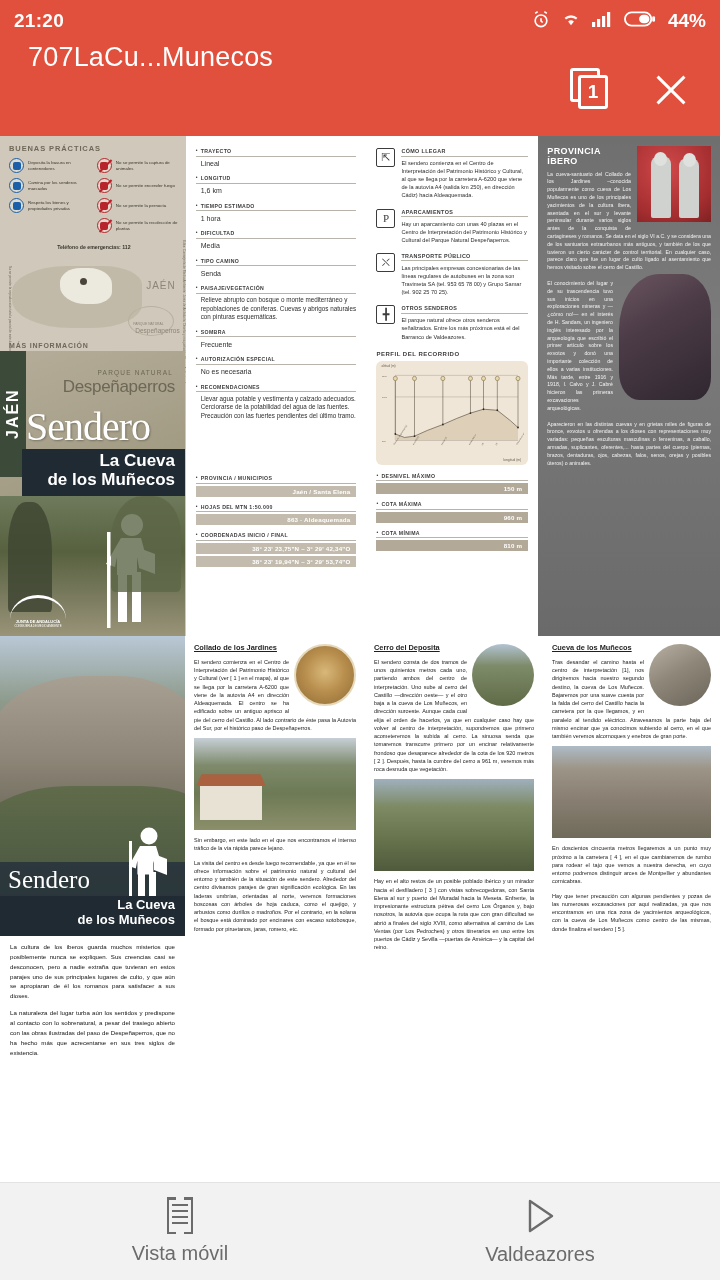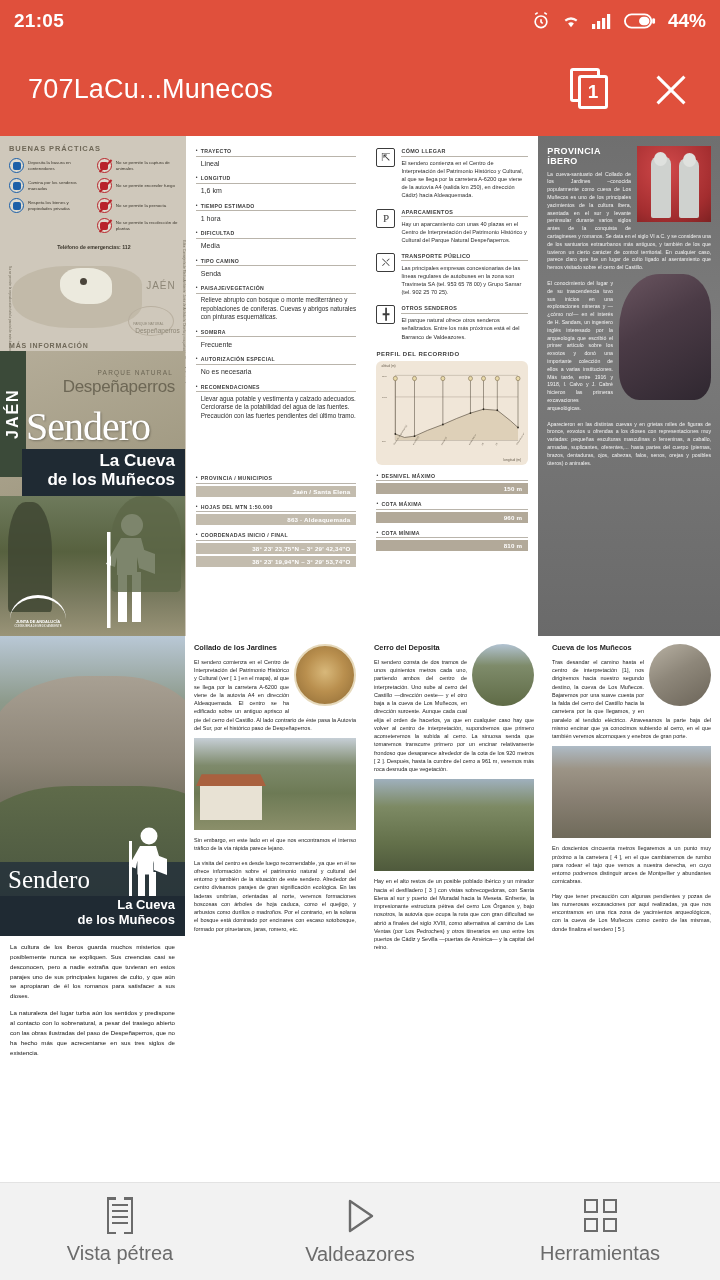--- a/index.html
+++ b/index.html
@@ -10,28 +10,28 @@
   }
   #app { position: relative; width: 720px; height: 1280px; }
 
   
   .statusbar {
     height: 42px; background: #e0503c; color: #fff;
     display: flex; align-items: center; padding: 0 14px;
     font-size: 19px; font-weight: bold;
   }
   .status-clock { letter-spacing: .3px; }
-  .status-right { margin-left: auto; display: flex; align-items: center; gap: 9px; }
+  .status-right { margin-left: auto; display: flex; align-items: flex-start; gap: 9px; }
   .sb-icon { display: inline-flex; align-items: center; }
   .batt-pct { font-size: 19px; font-weight: bold; margin-left: 3px; }
 
   
   .appbar {
     height: 94px; background: #e0503c; color: #fff;
-    display: flex; align-items: center; padding: 0 28px;
+    display: flex; padding: 0 28px;
   }
   .appbar-title { font-size: 27px; font-weight: normal; letter-spacing: .2px; }
   .appbar-actions { margin-left: auto; display: flex; align-items: center; gap: 40px; }
   .tabcount {
     position: relative; width: 40px; height: 42px;
   }
   .tabcount .back {
     position: absolute; left: 0; top: 0; width: 30px; height: 34px;
     border: 3px solid #fff; border-radius: 3px;
   }
@@ -203,21 +203,21 @@
   .ib-bust {
     float:right; width:92px; height:126px; margin: 2px 0 4px 6px;
     background: linear-gradient(150deg,#6a5560 0%, #4b3b46 40%, #2f2730 100%);
     border-radius: 44% 30% 18% 22%;
   }
   .clear { clear: both; }
 
   
   .page-bot { display:flex; width:720px; height:500px; background:#fff; }
   .ac { padding: 8px 9px 0; position:relative; }
-  .ac h5 { font-size:7.4px; font-weight:bold; color:#1f1f1f; margin-bottom:5px; line-height:1.2;}
+  .ac h5 { font-size:7.4px; font-weight:bold; color:#1f1f1f; margin-bottom:5px; line-height:1.2;text-decoration:underline;}
   .ac p { font-size:5.5px; line-height:1.5; color:#222; text-align:justify; margin-bottom:6px;}
   .ac .roundimg { float:right; width:62px;height:62px;border-radius:50%; margin:0 0 4px 5px; }
   .ac .wideimg { width:100%; height:92px; margin:4px 0 6px; }
 
   .col-a { width:185px; padding:0; }
   .colA-photo { width:185px; height:300px; position:relative; overflow:hidden;
     background: linear-gradient(180deg,#b9c8d6 0%, #8d9a8b 22%, #7d8472 48%, #6d7a5d 72%, #5e6b4d 100%); }
   .colA-photo .ridge{position:absolute;left:-10px;top:40px;width:210px;height:140px;
     background:linear-gradient(180deg,#a8a093 0%,#8d8577 60%,#6f6c5c 100%); border-radius:46% 40% 10% 8%;}
   .colA-photo .ridge2{position:absolute;left:-20px;top:150px;width:230px;height:110px;
@@ -269,21 +269,21 @@
   .play-wrap svg{width:30px;height:36px;}
   .grid-ico{display:grid;grid-template-columns:14px 14px;grid-template-rows:14px 14px;gap:5px;}
   .grid-ico div{border:2.4px solid #6b6b6b;}
 </style>
 </head>
 <body>
 
 <div id="app">
 
   <div class="statusbar">
-    <div class="status-clock">21:05</div>
+    <div class="status-clock">21:20</div>
     <div class="status-right">
       <span class="sb-icon">
         <svg width="20" height="20" viewBox="0 0 24 24" fill="none" stroke="#fff" stroke-width="2">
           <circle cx="12" cy="13" r="7"></circle>
             <path d="M12 10v3l2 2"></path>
             <path d="M5 4l3-2M19 4l-3-2"></path>
         </svg>
       </span>
       <span class="sb-icon">
         <svg width="22" height="18" viewBox="0 0 24 20" fill="#fff">
@@ -663,35 +663,24 @@
       <div class="nav-ico">
         <div class="page-ico">
             <span></span>
             <span></span>
             <span></span>
             <span></span>
             <em></em>
             <i></i>
           </div>
       </div>
-      <div class="lab">Vista pétrea</div>
+      <div class="lab">Vista móvil</div>
     </div>
     <div class="navbtn">
       <div class="nav-ico play-wrap">
         <svg viewBox="0 0 30 36">
             <path d="M5 3 L27 18 L5 33 Z" fill="none" stroke="#6b6b6b" stroke-width="2.4" stroke-linejoin="round"></path>
           </svg>
       </div>
       <div class="lab">Valdeazores</div>
     </div>
-    <div class="navbtn">
-      <div class="nav-ico">
-        <div class="grid-ico">
-            <div></div>
-            <div></div>
-            <div></div>
-            <div></div>
-          </div>
-      </div>
-      <div class="lab">Herramientas</div>
-    </div>
   </div>
 </div>
 
 </body></html>

